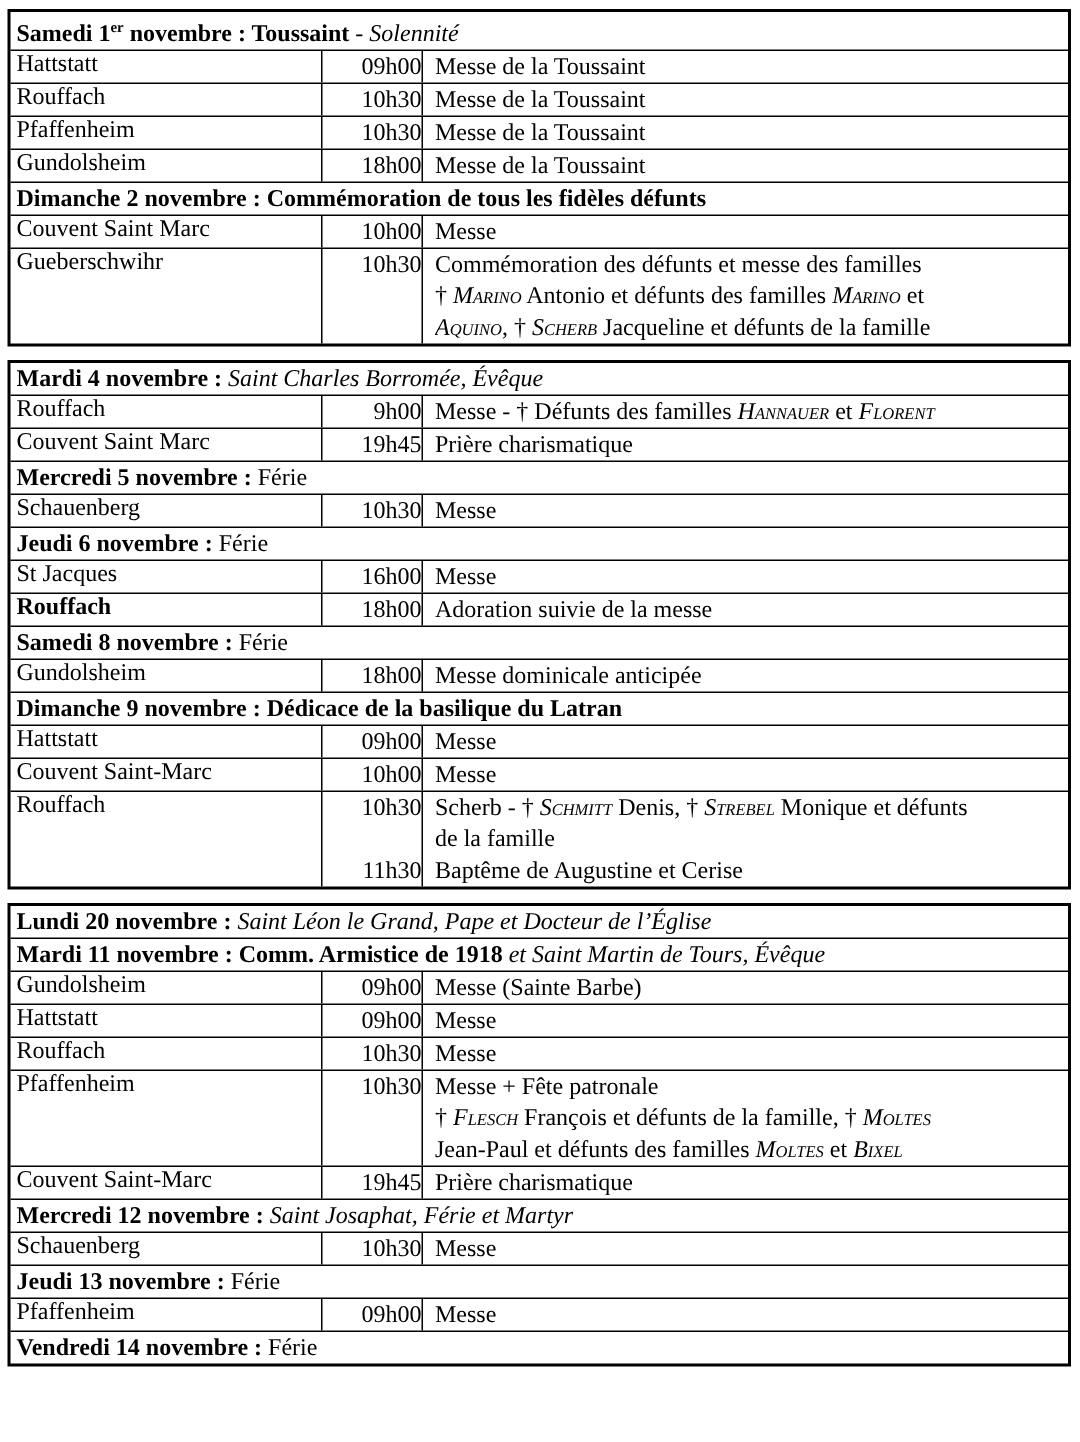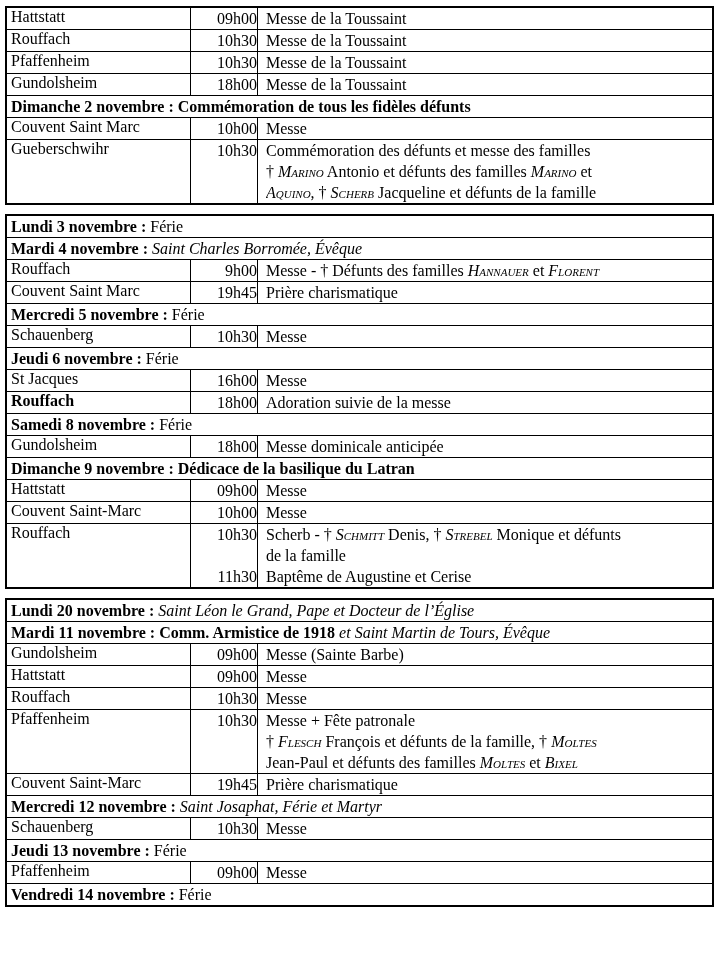--- a/index.html
+++ b/index.html
@@ -9,34 +9,35 @@
     font-family: "Liberation Serif", serif;
     font-size: 16px; color: #000000;
   }
   #schedule { width: 709px; }
   .block { border: 2px solid #000; margin-bottom: 9px; background: #fff; }
   .block:last-child { margin-bottom: 0; }
   .row { display: flex; }
   .row + .row { border-top: 1px solid #000; }
   .day-row { display: block; padding-left: 4px; line-height: 21px; white-space: nowrap; overflow: hidden; }
   .cell { box-sizing: border-box; }
-  .place { width: 184px; border-right: 1px solid #000; padding-left: 4px; }
+  .place { width: 208px; border-right: 1px solid #000; padding-left: 4px; }
   .time  { width: 67px;  border-right: 1px solid #000; text-align: right; }
   .desc  { flex: 1; padding-left: 8px; min-width: 0; }
   .line  { line-height: 21px; white-space: nowrap; overflow: hidden; }
   .b  { font-weight: bold; }
   .i  { font-style: italic; }
   .sc { font-variant: small-caps; font-style: italic; }
   .sup { font-size: 0.62em; vertical-align: super; }
 </style>
 </head>
 <body>
 
 <div id="schedule">
     <div class="block">
+      <div class="row day-row"><span class="b">Samedi 1</span><span class="b sup">er</span><span class="b"> novembre : Toussaint</span><span> - </span><span class="i">Solennité</span></div>
       <div class="row entry-row">
         <div class="cell place"><span>Hattstatt</span></div>
         <div class="cell time">
           <div class="line">09h00</div>
         </div>
         <div class="cell desc">
           <div class="line"><span>Messe de la Toussaint</span></div>
         </div>
       </div>
       <div class="row entry-row">
@@ -84,21 +85,20 @@
           <div class="line">&nbsp;</div>
         </div>
         <div class="cell desc">
           <div class="line"><span>Commémoration des défunts et messe des familles</span></div>
           <div class="line"><span>† </span><span class="sc">Marino</span><span> Antonio et défunts des familles </span><span class="sc">Marino</span><span> et</span></div>
           <div class="line"><span class="sc">Aquino</span><span>, † </span><span class="sc">Scherb</span><span> Jacqueline et défunts de la famille</span></div>
         </div>
       </div>
     </div>
     <div class="block">
-      <div class="row day-row"><span class="b">Lundi 3 novembre :</span><span> Férie</span></div>
       <div class="row day-row"><span class="b">Mardi 4 novembre : </span><span class="i">Saint Charles Borromée, Évêque</span></div>
       <div class="row entry-row">
         <div class="cell place"><span>Rouffach</span></div>
         <div class="cell time">
           <div class="line">9h00</div>
         </div>
         <div class="cell desc">
           <div class="line"><span>Messe - † Défunts des familles </span><span class="sc">Hannauer</span><span> et </span><span class="sc">Florent</span></div>
         </div>
       </div>

